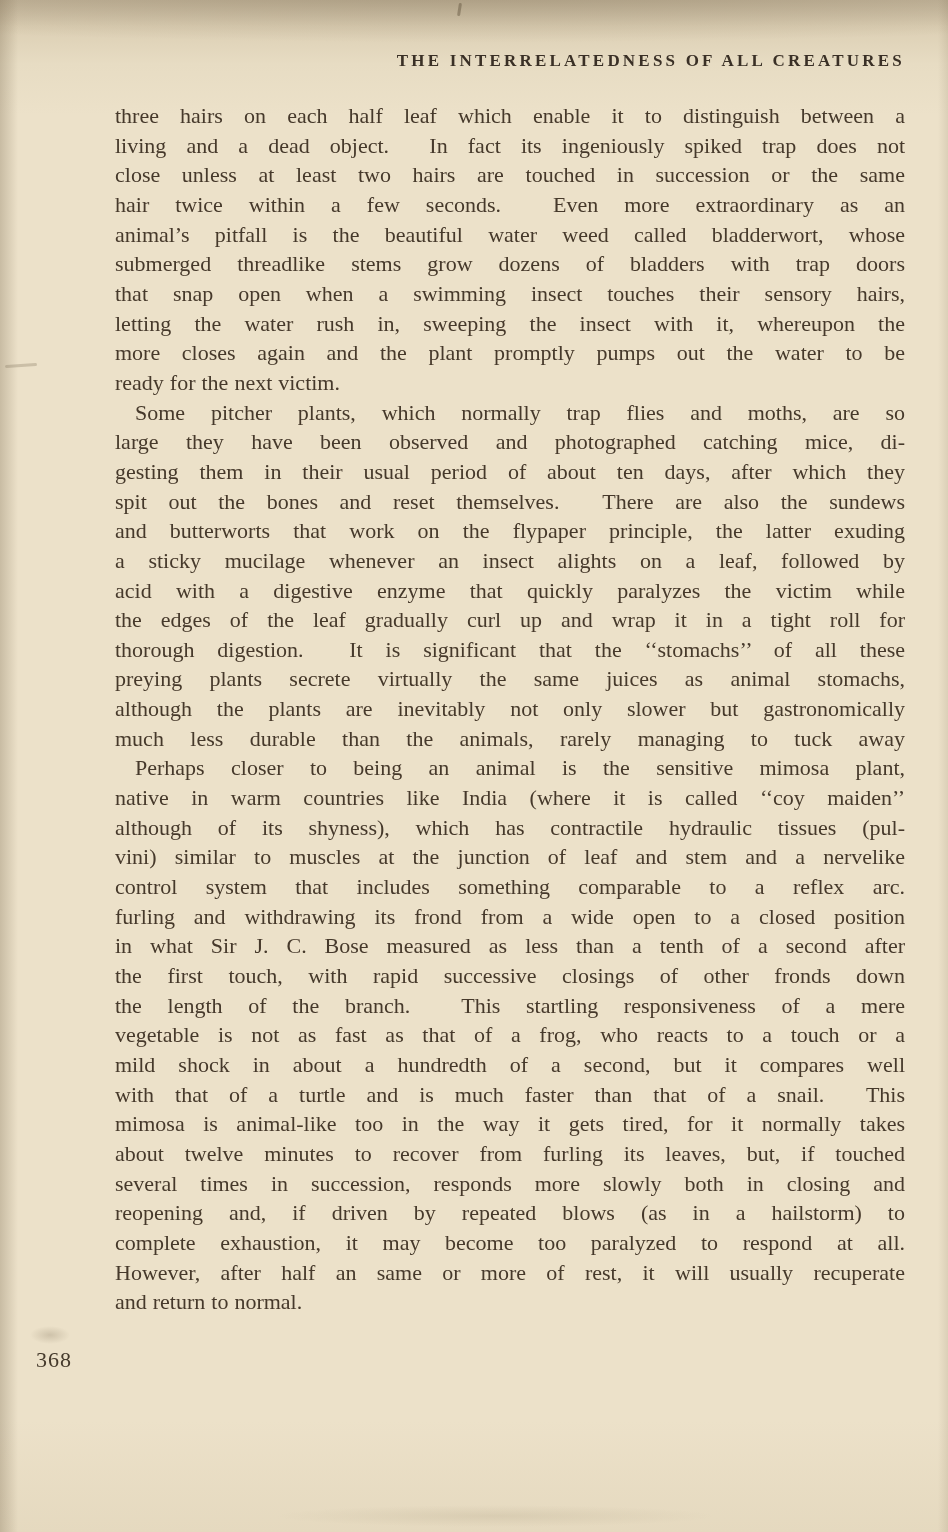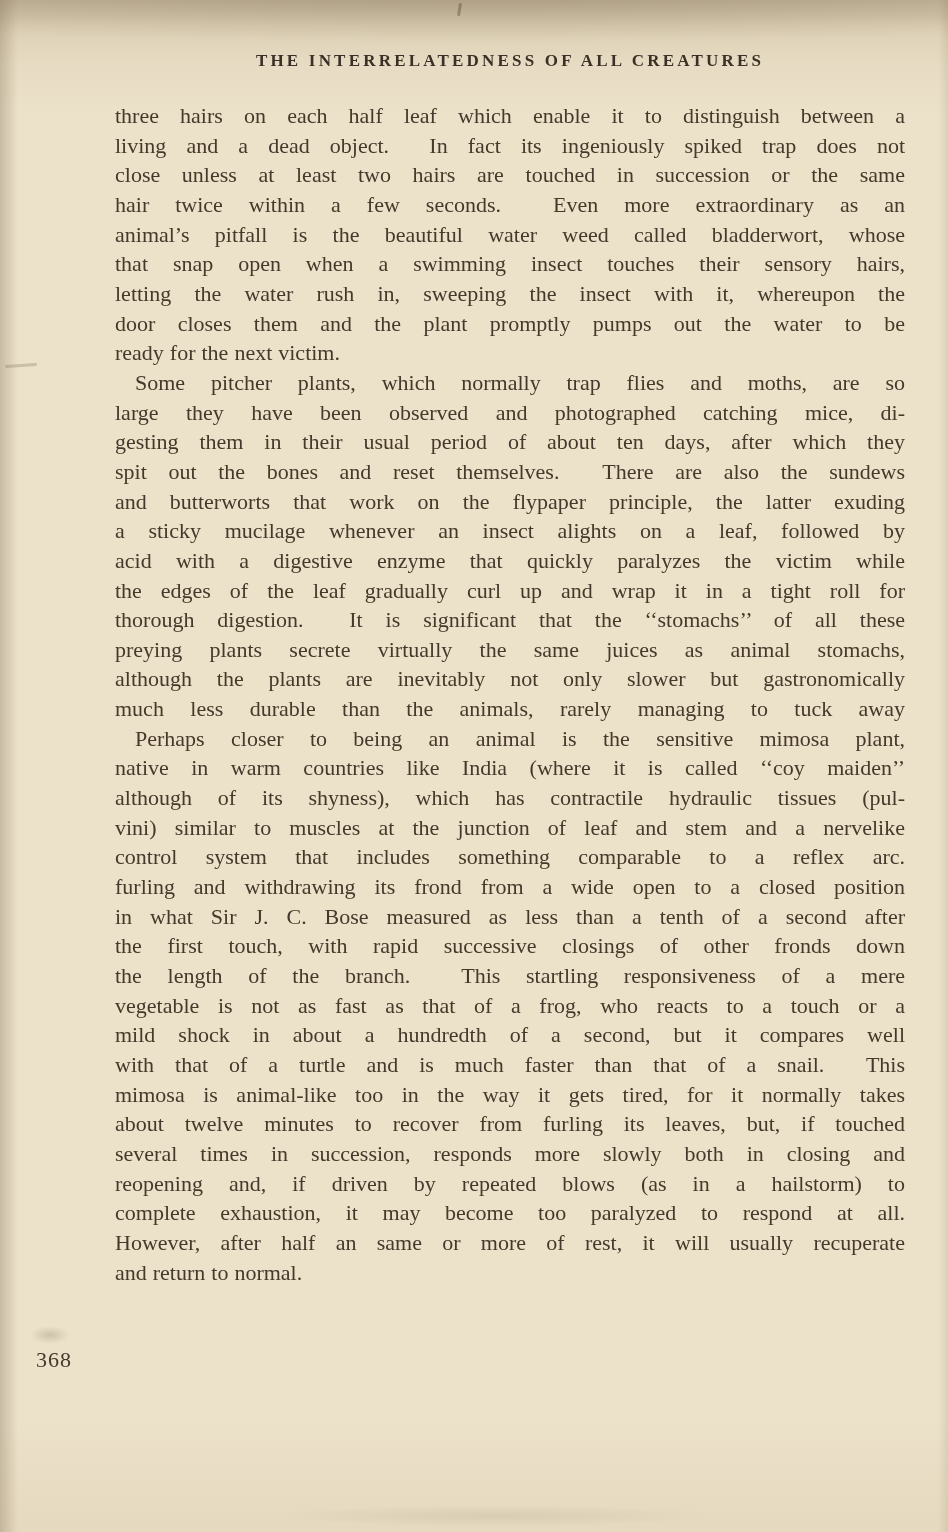--- a/index.html
+++ b/index.html
@@ -25,21 +25,21 @@
     position: absolute; left: 0; top: 0; bottom: 0; width: 18px;
     background: linear-gradient(90deg, rgba(118,102,76,0.30), rgba(118,102,76,0));
   }
   .edge-right {
     position: absolute; right: 0; top: 0; bottom: 0; width: 10px;
     background: linear-gradient(270deg, rgba(118,102,76,0.14), rgba(118,102,76,0));
   }
   .running-head {
     position: absolute;
     left: 115px; top: 51px; width: 790px;
-    text-align: center;
+    text-align: right;
     font-size: 17px;
     font-weight: bold;
     letter-spacing: 3.2px;
     color: #3a3026;
     white-space: nowrap;
   }
   .text-block {
     position: absolute;
     left: 115px; top: 101px; width: 790px;
     font-size: 22px;
@@ -87,23 +87,24 @@
   <div class="edge-right"></div>
 
   <div class="running-head">THE INTERRELATEDNESS OF ALL CREATURES</div>
 
   <div class="text-block">
       <div class="line">three hairs on each half leaf which enable it to distinguish between a</div>
       <div class="line">living and a dead object.&nbsp; In fact its ingeniously spiked trap does not</div>
       <div class="line">close unless at least two hairs are touched in succession or the same</div>
       <div class="line">hair twice within a few seconds.&nbsp; Even more extraordinary as an</div>
       <div class="line">animal’s pitfall is the beautiful water weed called bladderwort, whose</div>
+      <div class="line">submerged threadlike stems grow dozens of bladders with trap doors</div>
       <div class="line">that snap open when a swimming insect touches their sensory hairs,</div>
       <div class="line">letting the water rush in, sweeping the insect with it, whereupon the</div>
-      <div class="line">door closes them and the plant promptly pumps out the water to be</div>
+      <div class="line">more closes again and the plant promptly pumps out the water to be</div>
       <div class="line para-end">ready for the next victim.</div>
       <div class="line indent">Some pitcher plants, which normally trap flies and moths, are so</div>
       <div class="line">large they have been observed and photographed catching mice, di-</div>
       <div class="line">gesting them in their usual period of about ten days, after which they</div>
       <div class="line">spit out the bones and reset themselves.&nbsp; There are also the sundews</div>
       <div class="line">and butterworts that work on the flypaper principle, the latter exuding</div>
       <div class="line">a sticky mucilage whenever an insect alights on a leaf, followed by</div>
       <div class="line">acid with a digestive enzyme that quickly paralyzes the victim while</div>
       <div class="line">the edges of the leaf gradually curl up and wrap it in a tight roll for</div>
       <div class="line">thorough digestion.&nbsp; It is significant that the ‘‘stomachs’’ of all these</div>

